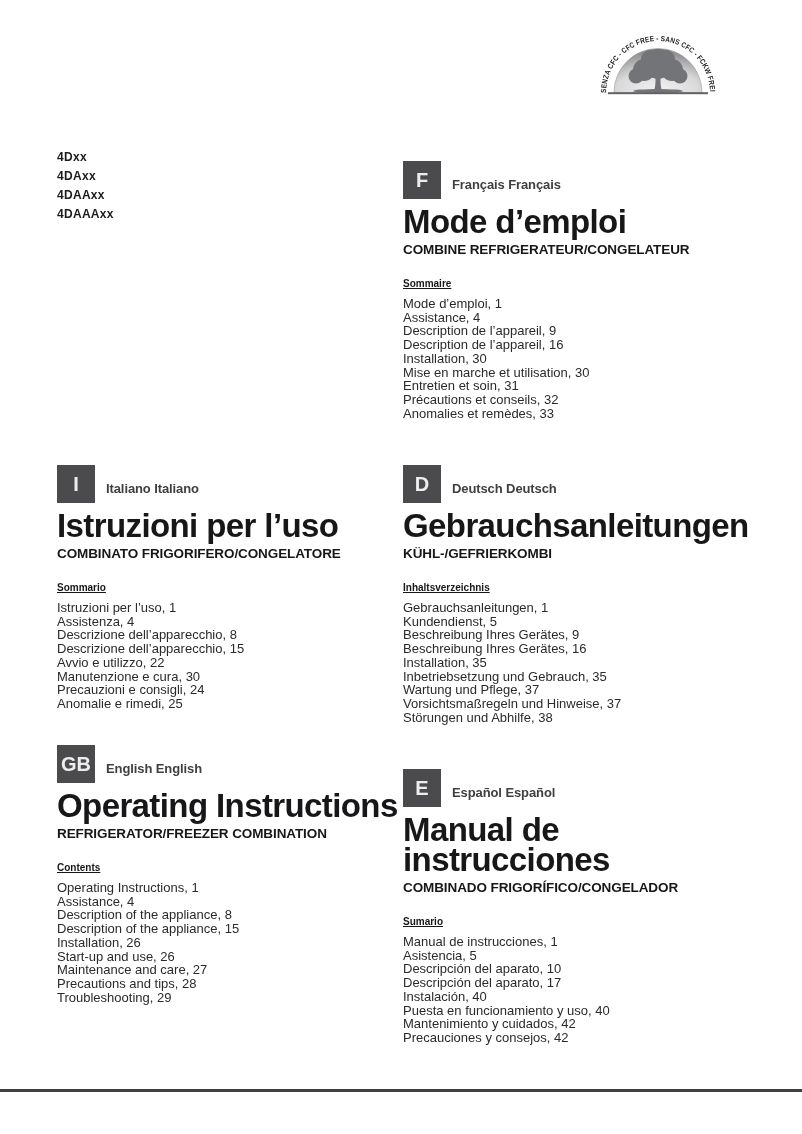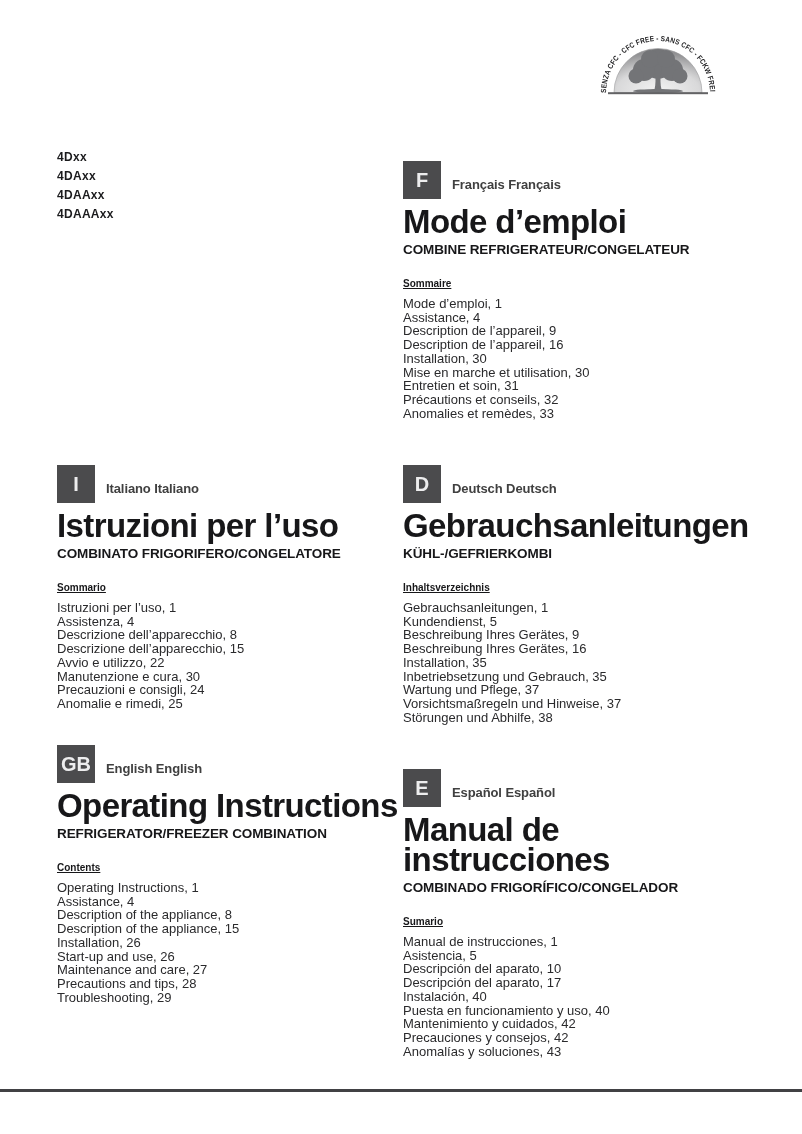--- a/index.html
+++ b/index.html
@@ -232,19 +232,18 @@
     <div class="toc-heading">Sumario</div>
     <ul class="toc">
       <li class="toc-item">Manual de instrucciones, 1</li>
       <li class="toc-item">Asistencia, 5</li>
       <li class="toc-item">Descripción del aparato, 10</li>
       <li class="toc-item">Descripción del aparato, 17</li>
       <li class="toc-item">Instalación, 40</li>
       <li class="toc-item">Puesta en funcionamiento y uso, 40</li>
       <li class="toc-item">Mantenimiento y cuidados, 42</li>
       <li class="toc-item">Precauciones y consejos, 42</li>
-      <li class="toc-item">Anomalías y soluciones, 43</li>
     </ul>
   </div>
 
   <div class="bottom-rule"></div>
 
 </div>
 
 </body></html>

